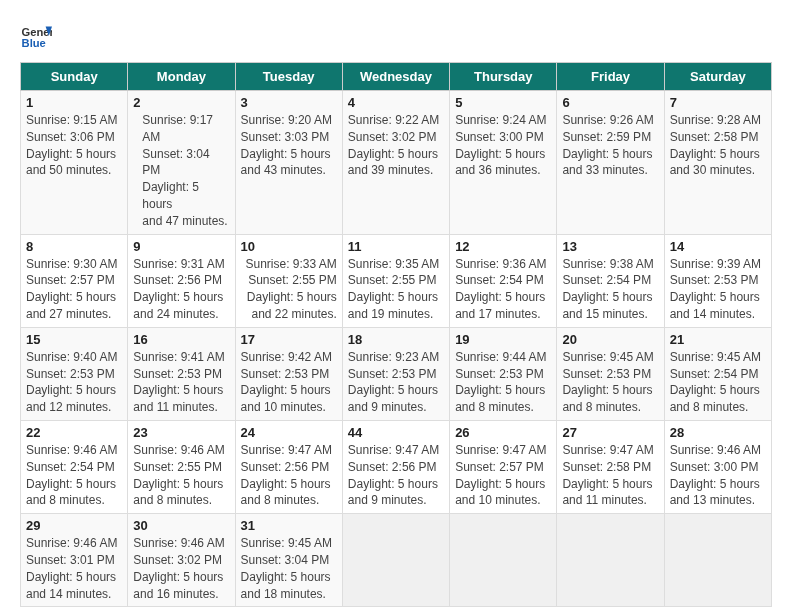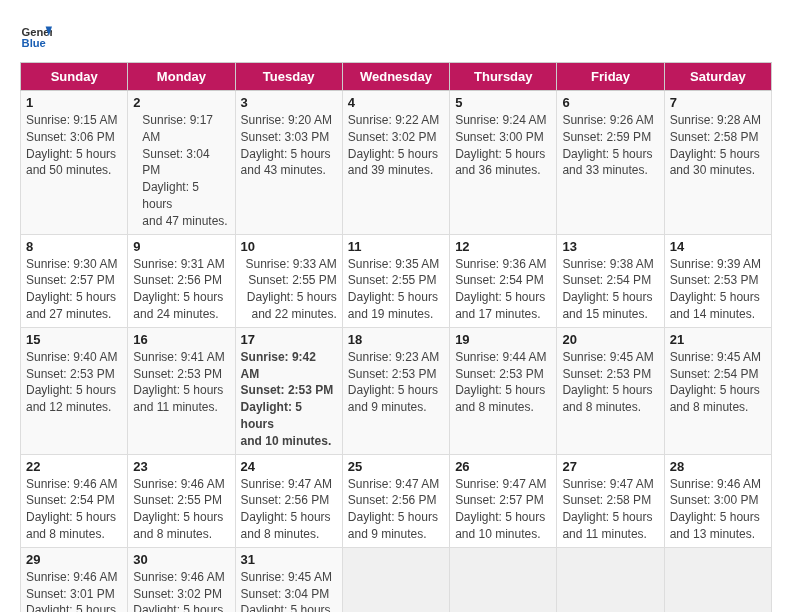--- a/index.html
+++ b/index.html
@@ -36,21 +36,21 @@
     .subtitle {
       font-size: 15px;
       color: #555;
     }
     table {
       width: 100%;
       border-collapse: collapse;
       table-layout: fixed;
     }
     thead tr th {
-      background-color: #be185d;
+      background-color: #0f766e;
       color: #fff;
       font-size: 13px;
       font-weight: bold;
       padding: 6px 4px;
       text-align: center;
       border: 1px solid #ccc;
     }
     tbody tr td {
       vertical-align: top;
       border: 1px solid #ddd;
@@ -225,21 +225,21 @@
         </td>
         <td>
           <span class="day-number">16</span>
           <div class="day-info" style="white-space: pre-line;">Sunrise: 9:41 AM
 Sunset: 2:53 PM
 Daylight: 5 hours
 and 11 minutes.</div>
         </td>
         <td>
           <span class="day-number">17</span>
-          <div class="day-info" style="white-space: pre-line; font-weight: bold;">Sunrise: 9:42 AM
+          <div class="day-info" style="white-space: pre-line;">Sunrise: 9:42 AM
 Sunset: 2:53 PM
 Daylight: 5 hours
 and 10 minutes.</div>
         </td>
         <td>
           <span class="day-number">18</span>
           <div class="day-info" style="white-space: pre-line;">Sunrise: 9:23 AM
 Sunset: 2:53 PM
 Daylight: 5 hours
 and 9 minutes.</div>
@@ -282,21 +282,21 @@
 and 8 minutes.</div>
         </td>
         <td>
           <span class="day-number">24</span>
           <div class="day-info" style="white-space: pre-line;">Sunrise: 9:47 AM
 Sunset: 2:56 PM
 Daylight: 5 hours
 and 8 minutes.</div>
         </td>
         <td>
-          <span class="day-number">25</span>
+          <span class="day-number">44</span>
           <div class="day-info" style="white-space: pre-line;">Sunrise: 9:47 AM
 Sunset: 2:56 PM
 Daylight: 5 hours
 and 9 minutes.</div>
         </td>
         <td>
           <span class="day-number">26</span>
           <div class="day-info" style="white-space: pre-line;">Sunrise: 9:47 AM
 Sunset: 2:57 PM
 Daylight: 5 hours

